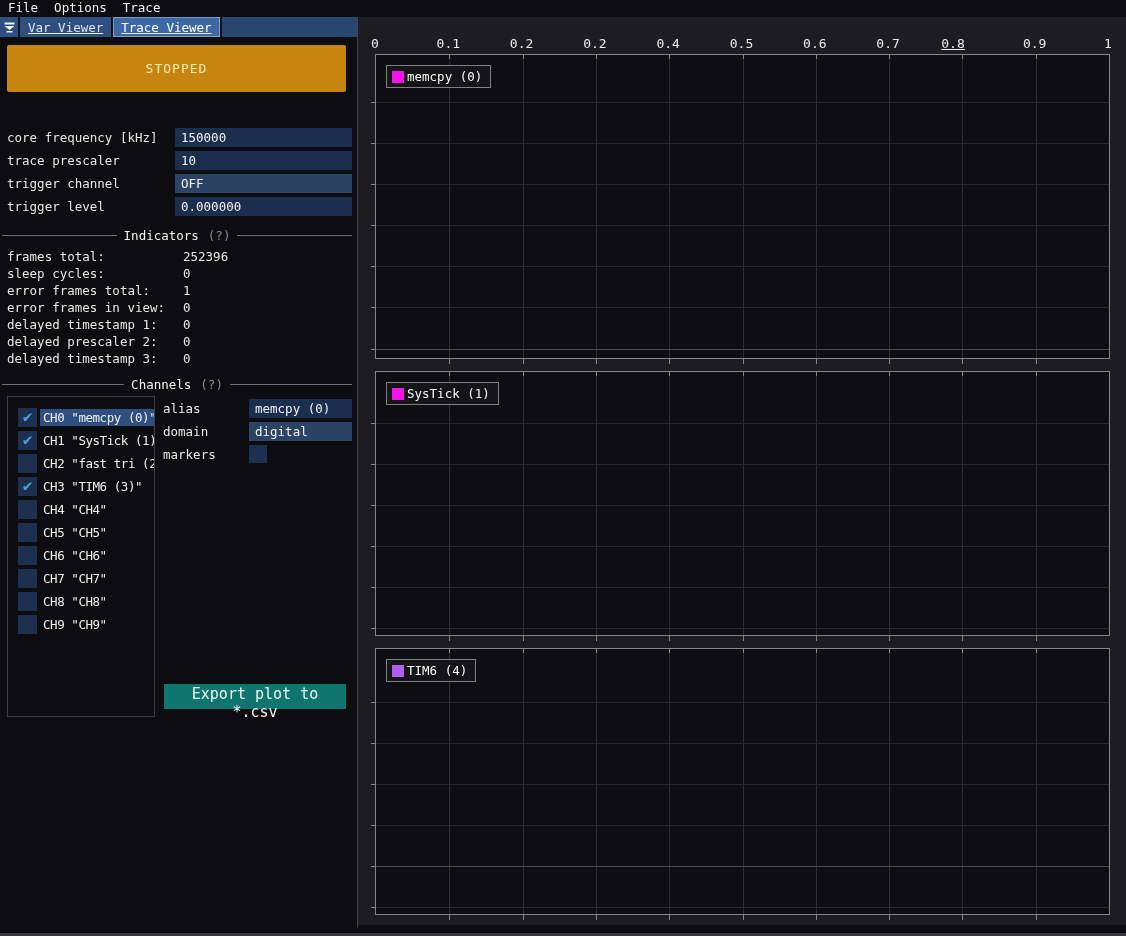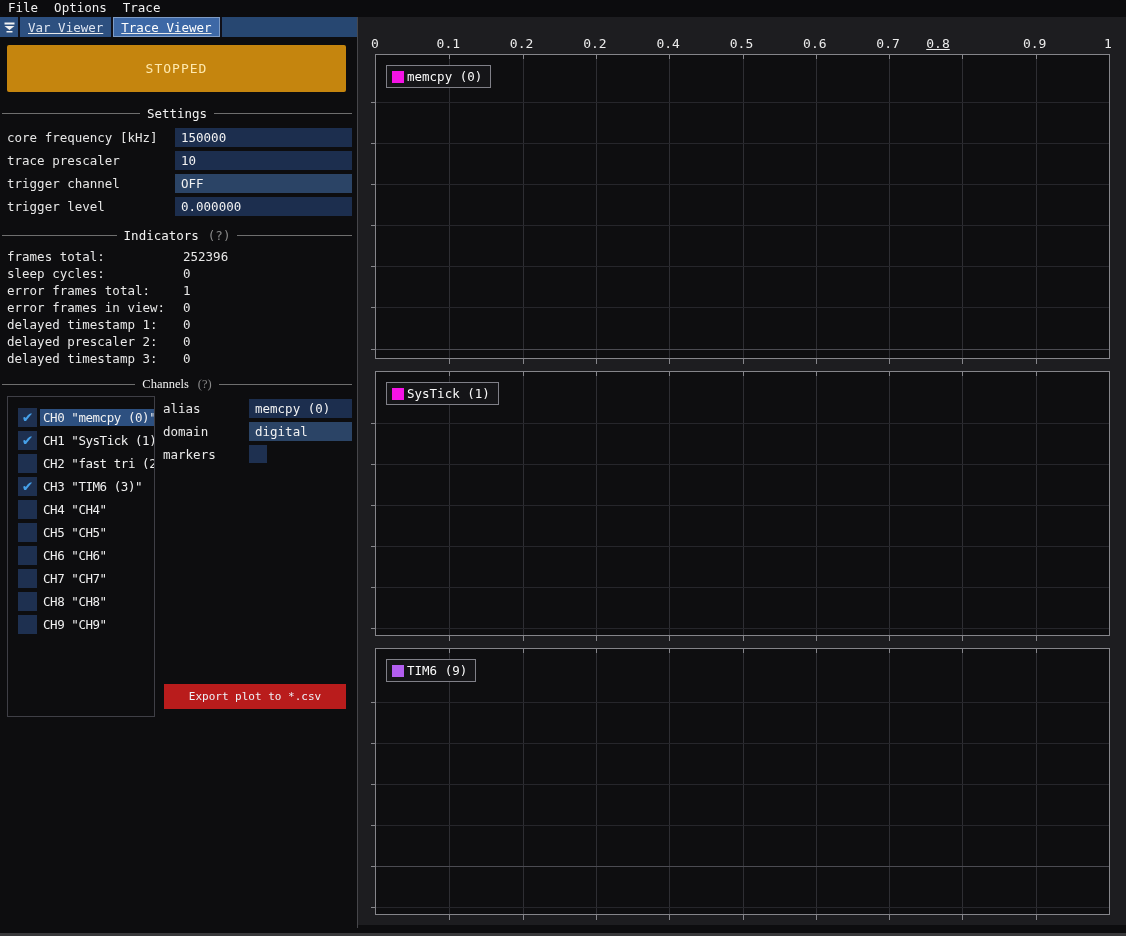--- a/index.html
+++ b/index.html
@@ -42,22 +42,22 @@
   .cb .ck{color:#46a0e8;font-size:16px;line-height:1;transform:translateY(-1px);}
   .chlbl{flex:1;padding:1px 2px 1px 3px;white-space:nowrap;overflow:hidden;
          letter-spacing:-0.45px;color:#f0f0f0;}
   .chlbl.sel{background:#2d5080;}
   .prow{position:absolute;height:19px;}
   .prow .lbl{position:absolute;left:163px;line-height:19px;color:#e9e9e9;}
   .prow .pfield{position:absolute;left:249px;width:103px;height:19px;background:#1c2e4e;
                 box-sizing:border-box;padding:0 6px;line-height:19px;color:#f2f2f2;}
   .prow .pfield.combo{background:#2b4466;}
   .prow .pcb{position:absolute;left:249px;width:18px;height:18px;background:#1e3050;}
-  .exportbtn{position:absolute;left:164px;top:684px;width:182px;height:25px;background:#b91c1c;
-             border:none;color:#eef2f8;font-family:inherit;font-size:11px;}
+  .exportbtn{position:absolute;left:164px;top:684px;width:182px;height:25px;background:#0f766e;
+             border:none;color:#eef2f8;font-family:inherit;font-size:15px;}
   
   .divider{position:absolute;left:357px;top:17px;width:1px;height:911px;background:#46464a;}
   .rightpanel{position:absolute;left:358px;top:17px;width:768px;height:908px;background:#1d1d20;}
   .axislabel{position:absolute;top:19px;transform:translateX(-50%);font-size:13px;color:#ececec;
              white-space:nowrap;}
   .panel{position:absolute;left:17px;width:733px;background:#0e0e10;border:1px solid #85858a;
          box-sizing:content-box;}
   .vline{position:absolute;top:0;bottom:0;width:1px;background:#2e2e33;}
   .hline{position:absolute;left:0;right:0;height:1px;background:#26262b;}
   .hline.bright{background:#4b4b52;}
@@ -90,25 +90,20 @@
       </svg>
     </div>
     <div id="tabs" style="display:flex;align-items:stretch;">
         <div class="tab">Var Viewer</div>
         <div class="tab active">Trace Viewer</div>
       </div>
   </div>
 
   <button class="stopped">STOPPED</button>
 
-  <div class="sec" style="top:106px;">
-    <span class="line"></span>
-    <span class="t">Settings</span>
-    <span class="line"></span>
-  </div>
   <div id="settings-rows">
       <div class="srow" style="top: 128px;">
         <span class="lbl">core frequency [kHz]</span>
         <div class="field">150000</div>
       </div>
       <div class="srow" style="top: 151px;">
         <span class="lbl">trace prescaler</span>
         <div class="field">10</div>
       </div>
       <div class="srow" style="top: 174px;">
@@ -151,21 +146,21 @@
       <div class="irow" style="top: 333px;">
         <span class="lbl">delayed prescaler 2:</span>
         <span class="val">0</span>
       </div>
       <div class="irow" style="top: 350px;">
         <span class="lbl">delayed timestamp 3:</span>
         <span class="val">0</span>
       </div>
     </div>
 
-  <div class="sec" style="top:377px;font-family:Liberation Serif, serif;">
+  <div class="sec" style="top:377px;">
     <span class="line"></span>
     <span class="t">Channels</span>
     <span class="t help">(?)</span>
     <span class="line"></span>
   </div>
 
   <div class="listbox" id="channel-list">
       <div class="chrow">
         <div class="cb">
           <span class="ck">✔</span>
@@ -233,21 +228,21 @@
 
   <div class="rightpanel" id="rightpanel">
       <span class="axislabel" style="left: 17px;">0</span>
       <span class="axislabel" style="left: 90.3px;">0.1</span>
       <span class="axislabel" style="left: 163.6px;">0.2</span>
       <span class="axislabel" style="left: 236.9px;">0.2</span>
       <span class="axislabel" style="left: 310.2px;">0.4</span>
       <span class="axislabel" style="left: 383.5px;">0.5</span>
       <span class="axislabel" style="left: 456.8px;">0.6</span>
       <span class="axislabel" style="left: 530.1px;">0.7</span>
-      <span class="axislabel" style="left: 580px; text-decoration: underline;">0.8</span>
+      <span class="axislabel" style="left: 595px; text-decoration: underline;">0.8</span>
       <span class="axislabel" style="left: 676.7px;">0.9</span>
       <span class="axislabel" style="left: 750px;">1</span>
       <div class="panel" style="top: 37px; height: 303px;">
         <div class="vline" style="left: 73px;"></div>
         <div class="tick-top" style="left: 73px;"></div>
         <div class="tick-bot" style="left: 73px;"></div>
         <div class="vline" style="left: 147px;"></div>
         <div class="tick-top" style="left: 147px;"></div>
         <div class="tick-bot" style="left: 147px;"></div>
         <div class="vline" style="left: 220px;"></div>
@@ -370,19 +365,19 @@
         <div class="hline" style="bottom: 88px;"></div>
         <div class="tick-left" style="bottom: 88px;"></div>
         <div class="hline" style="bottom: 129px;"></div>
         <div class="tick-left" style="bottom: 129px;"></div>
         <div class="hline" style="bottom: 170px;"></div>
         <div class="tick-left" style="bottom: 170px;"></div>
         <div class="hline" style="bottom: 211px;"></div>
         <div class="tick-left" style="bottom: 211px;"></div>
         <div class="legend">
           <span class="sw" style="background: rgb(179, 94, 240);"></span>
-          <span class="lt">TIM6 (9)</span>
+          <span class="lt">TIM6 (4)</span>
         </div>
       </div>
     </div>
 
   <div class="bottomstrip"></div>
 </div>
 
 </body></html>

